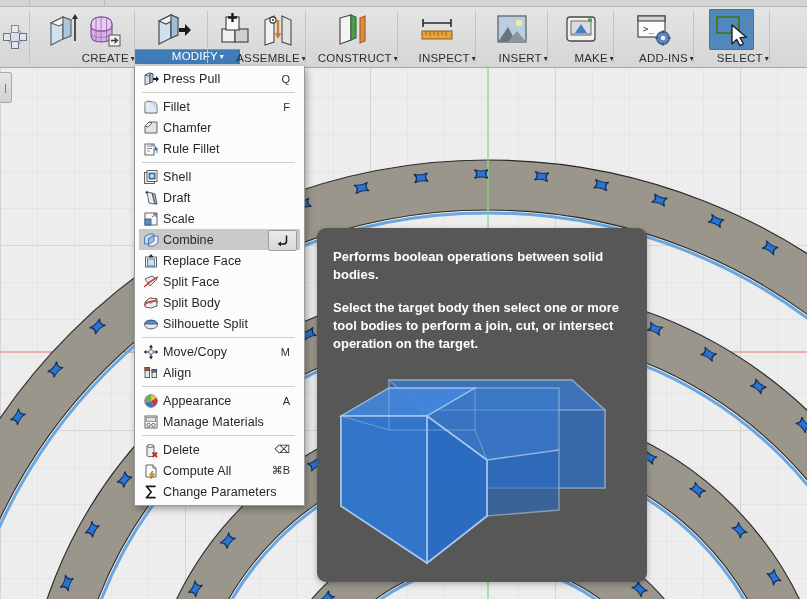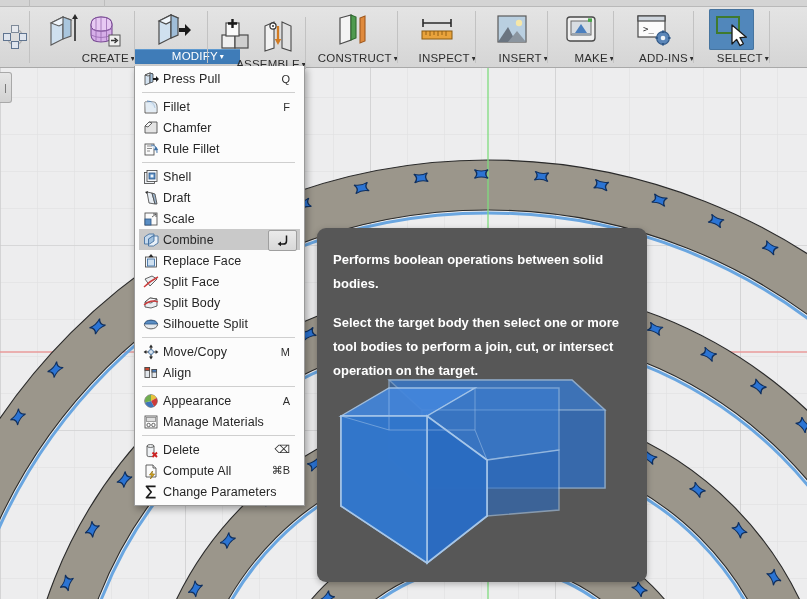--- a/index.html
+++ b/index.html
@@ -46,21 +46,21 @@
   .mi-key{font-size:11px;color:#2e2e2e;margin-right:10px;white-space:nowrap;}
   .mi-recent{position:absolute;right:3px;top:1px;width:27px;height:19px;
     background:linear-gradient(#eaeaea,#d8d8d8);border:1px solid #9f9f9f;border-radius:2px;
     display:flex;align-items:center;justify-content:center;}
   .msep{height:1px;background:#cfcfcf;margin:3px 5px 3px 3px;}
 
   
   #tooltip{position:absolute;left:317px;top:228px;width:330px;height:354px;
     background:#575757;border-radius:9px;z-index:50;box-shadow:0 2px 6px rgba(0,0,0,.28);}
   #tt-text{position:absolute;left:16px;top:20px;width:298px;
-    color:#ffffff;font-size:13px;font-weight:bold;line-height:24px;}
+    color:#ffffff;font-size:13px;font-weight:bold;line-height:18px;}
   #tt-text p{margin:0 0 15px 0;}
   #tt-img{position:absolute;left:10px;top:130px;width:310px;height:214px;}
 
   
   #lefthandle{position:absolute;left:0;top:72px;width:12px;height:31px;
     background:linear-gradient(#e6e6e6,#d2d2d2);border:1px solid #a8a8a8;
     border-left:none;border-radius:0 3px 3px 0;z-index:30;
     display:flex;align-items:center;justify-content:center;
     font-size:9px;color:#5a5a5a;box-sizing:border-box;}
 </style>
@@ -361,21 +361,21 @@
         <path d="M19 5 L26 8 L26 25 L19 28 Z" fill="#9fbdd8" stroke="#4a4a4a" stroke-width="1.2"></path>
         <path d="M27 18 h6 v-4 l6 6 -6 6 v-4 h-6 z" fill="#1a1a1a"></path>
       </svg>
     </div>
     <div class="tb-label active">
       <span>MODIFY</span><span class="caret">▾</span>
     </div>
     <div class="sep"></div>
   </div>
 
-  <div class="tb-group" style="left:208px;width:98px;margin-top:6px;">
+  <div class="tb-group" style="left:208px;width:98px;">
     <div class="tb-icons">
       <svg width="36" height="36" viewBox="0 0 36 36">
         <rect x="4" y="18" width="13" height="13" fill="#f0f0f0" stroke="#4a4a4a" stroke-width="1.2"></rect>
         <rect x="17" y="18" width="13" height="13" fill="#cfcfcf" stroke="#4a4a4a" stroke-width="1.2"></rect>
         <rect x="8" y="6" width="13" height="13" fill="#fafafa" stroke="#4a4a4a" stroke-width="1.2"></rect>
         <path d="M14.5 2 v9 M10 6.5 h9" stroke="#1a1a1a" stroke-width="2.4"></path>
       </svg>
       <svg width="36" height="36" viewBox="0 0 36 36">
         <path d="M5 9 L14 5 L14 31 L5 34 Z" fill="#f2f2f2" stroke="#4a4a4a" stroke-width="1.1"></path>
         <path d="M22 5 L31 9 L31 34 L22 31 Z" fill="#e2e2e2" stroke="#4a4a4a" stroke-width="1.1"></path>

